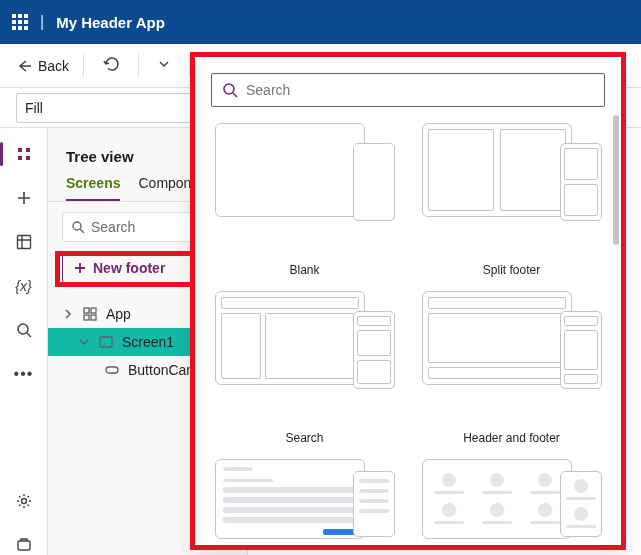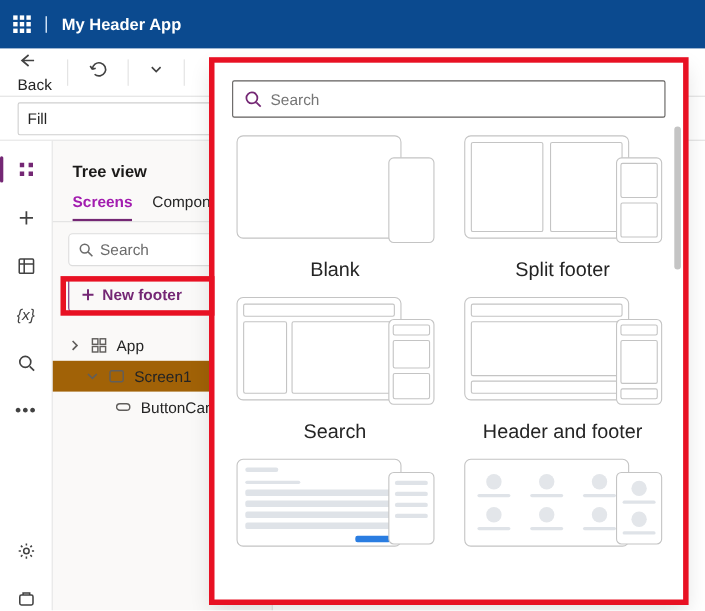--- a/index.html
+++ b/index.html
@@ -8,60 +8,60 @@
     
     .titlebar { background: #0b4a8f; color: #fff; height: 44px; display: flex; align-items: center; padding: 0 12px; gap: 12px; }
     .waffle { display: grid; grid-template-columns: repeat(3, 4px); grid-template-rows: repeat(3, 4px); gap: 2px; }
     .waffle span { width: 4px; height: 4px; background: #fff; }
     .titlebar .brand { font-size: 15px; font-weight: 600; }
     .titlebar .sep { font-weight: 400; color: #cde0f5; }
     .titlebar .app { font-size: 15px; font-weight: 600; }
 
     
     .toolbar { height: 44px; border-bottom: 1px solid #e1e1e1; display: flex; align-items: center; padding: 0 16px; gap: 10px; }
-    .back { display: flex; align-items: flex-start; gap: 6px; color: #242424; font-size: 14px; flex-direction: column; }
+    .back { display: flex; align-items: center; gap: 6px; color: #242424; font-size: 14px; }
     .vline { width: 1px; height: 24px; background: #e1e1e1; margin: 0 4px; }
     .undo-icn, .chev-icn, .arrow-icn { stroke: #424242; fill: none; }
 
     
     .formula-row { height: 40px; display: flex; align-items: center; padding: 0 16px; border-bottom: 1px solid #e1e1e1; gap: 8px; }
     .fill-box { border: 1px solid #cfcfcf; height: 30px; flex: 1; display: flex; align-items: center; padding: 0 8px; font-size: 14px; color: #242424; border-radius: 2px; }
 
     
     .rail { position: absolute; left: 0; top: 128px; bottom: 0; width: 48px; border-right: 1px solid #e1e1e1; display: flex; flex-direction: column; align-items: center; padding-top: 16px; gap: 24px; background:#fff; }
     .rail .ic { width: 20px; height: 20px; display:flex; align-items:center; justify-content:center; color:#424242; }
     .rail .ic.active { position: relative; }
     .rail .ic.active::before { content:""; position:absolute; left:-14px; top:-2px; bottom:-2px; width:3px; background:#742774; border-radius:2px; }
     .rail .spacer { flex:1; }
 
     
     .tree { position:absolute; left:48px; top:128px; bottom:0; width:200px; border-right:1px solid #e1e1e1; padding-top: 20px; background:#faf9f8; }
     .tree h2 { font-size: 15px; font-weight: 600; padding: 0 18px 10px; color:#1b1a19; }
     .tree .tabs { display:flex; gap:18px; padding: 0 18px; font-size:14px; border-bottom:1px solid #e1e1e1; }
     .tree .tab { padding-bottom:8px; color:#242424; }
-    .tree .tab.active { color:#a21caf; border-bottom: 2px solid #742774; font-weight:600; }
+    .tree .tab.active { color:#4d7c0f; border-bottom: 2px solid #742774; font-weight:600; }
     .tree .search { margin: 10px 14px; border:1px solid #ddd; background:#fff; height:30px; border-radius:4px; display:flex; align-items:center; padding:0 8px; gap:6px; font-size:14px; color:#6b6b6b;}
     .newscreen { margin: 6px 14px 10px; height:32px; border:1px solid #742774; border-radius:4px; display:flex; align-items:center; justify-content:flex-start; padding:0 10px; gap:6px; font-size:14px; color:#742774; font-weight:600;}
     .newscreen .chev { margin-left:auto; }
     .tree-items { padding: 6px 0; font-size:14px; }
     .tree-row { display:flex; align-items:center; gap:8px; padding:6px 14px; color:#242424; }
-    .tree-row.sel { background:#a16207; }
+    .tree-row.sel { background:#14b8a6; }
     .tree-row.indent1 { padding-left: 30px; }
     .tree-row.indent2 { padding-left: 56px; }
 
     
     .popup { position:absolute; left:192px; top:54px; width:432px; height:494px; background:#fff; border:1px solid #d6d6d6; box-shadow: 0 8px 20px rgba(0,0,0,0.12); border-radius:2px; padding:18px 18px 12px 18px; overflow:hidden; }
     .popup .scroll-ind { position:absolute; right:4px; top:60px; width:6px; height:130px; background:#c4c4c4; border-radius:3px; }
     .popup .psearch { border:1px solid #605e5c; height:34px; border-radius:2px; display:flex; align-items:center; padding:0 10px; gap:8px; margin-bottom:16px; }
     .popup .psearch svg { stroke:#742774; }
     .popup .psearch input { border:none; outline:none; flex:1; font-size:14px; }
     .tpl-grid { display:grid; grid-template-columns: 1fr 1fr; gap: 14px 20px; }
     .tpl { display:flex; flex-direction:column; align-items:center; gap:10px; }
     .tpl .thumb { width: 180px; height: 102px; position:relative; }
-    .tpl .lbl { font-size:18px; color:#242424; }
+    .tpl .lbl { font-size:12px; color:#242424;margin-top:28px; }
     .card { position:absolute; border:1px solid #c4c4c4; border-radius:6px; background:#fff; }
     .innerbox { position:absolute; border:1px solid #c4c4c4; border-radius:2px; }
 
     
     .gbar { position:absolute; background:#dfe3e8; border-radius:2px; }
     .bluebar { position:absolute; background:#2a7de1; border-radius:2px; }
     .circ { position:absolute; width:14px; height:14px; border-radius:50%; background:#e3e6ea; }
 
     
     .hl { position:absolute; border:5px solid #e81123; pointer-events:none; }

